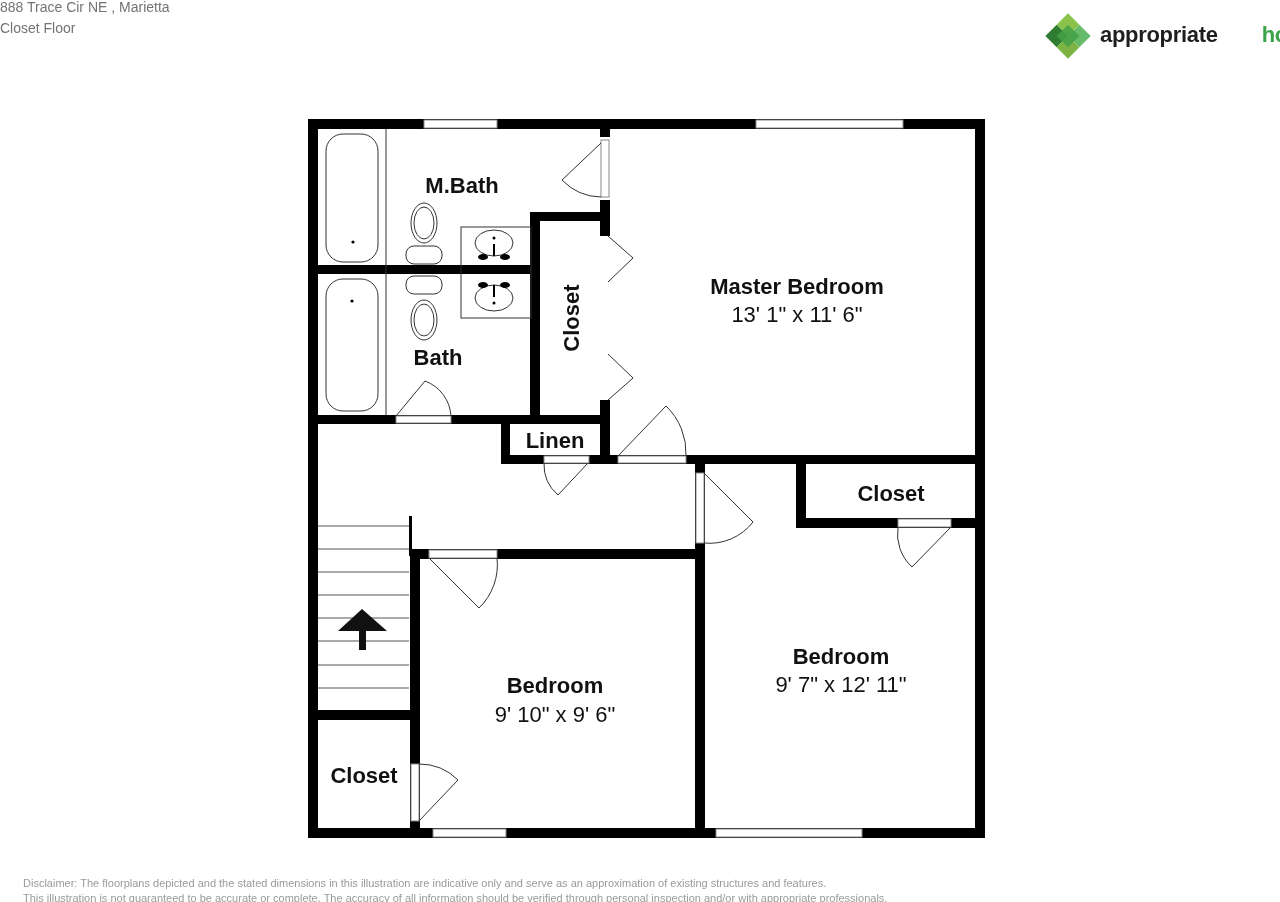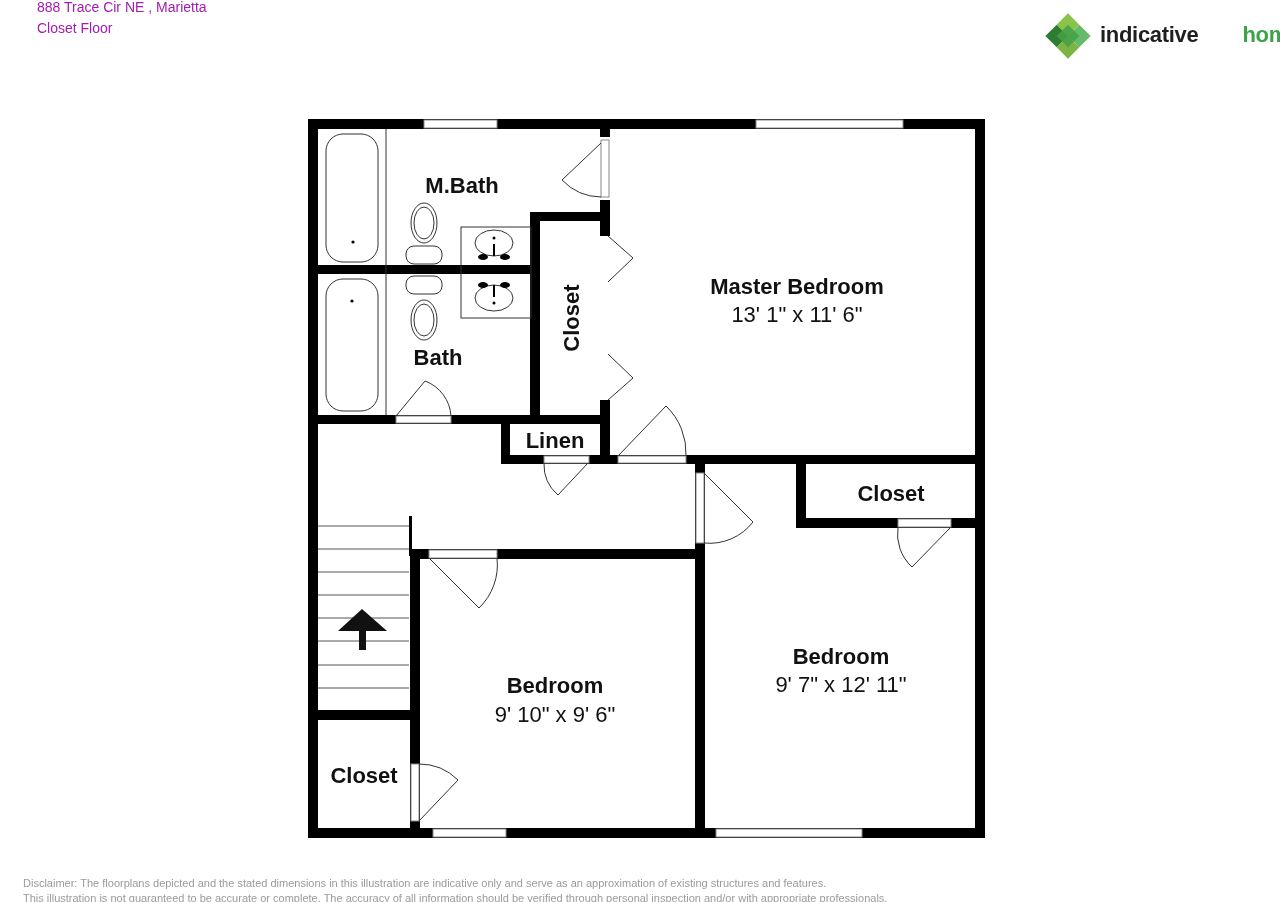--- a/index.html
+++ b/index.html
@@ -1,18 +1,18 @@
 <!DOCTYPE html>
 <html><head>
 <meta charset="utf-8">
 <style>
   html, body { margin: 0; padding: 0; background: #ffffff; }
   body { width: 1280px; height: 902px; position: relative; overflow: hidden;
          font-family: "Liberation Sans", sans-serif; color: #000; }
-  .hdr { position: absolute; left: 0; font-size: 14px; color: #a21caf; line-height: 1; margin-left: 37px; }
+  .hdr { position: absolute; left: 0; font-size: 14px; color: #737373; line-height: 1; }
   #addr { top: 0px; }
   #floor { top: 21px; }
   .logo { position: absolute; left: 1044px; top: 12px; width: 236px; height: 48px; }
   .logo-text { position: absolute; left: 56px; top: 10px; font-size: 22px; letter-spacing: -0.3px; white-space: nowrap; }
   .logo-text .a { color: #1f1f1f; font-weight: bold; }
   .logo-text .b { color: #3aa447; font-weight: bold; margin-left: 44px; }
   .disc { position: absolute; left: 23px; font-size: 11px; color: #9a9a9a; white-space: nowrap; }
   #disc1 { top: 877px; }
   #disc2 { top: 892px; }
   svg.plan { position: absolute; left: 0; top: 0; }
@@ -29,21 +29,21 @@
   <svg width="50" height="48" viewBox="0 0 50 48">
     <g transform="translate(24,24) rotate(45)">
       <rect x="-16" y="-16" width="16" height="16" fill="#8bc34a"></rect>
       <rect x="0" y="-16" width="16" height="16" fill="#66bb6a"></rect>
       <rect x="-16" y="0" width="16" height="16" fill="#2e7d32"></rect>
       <rect x="0" y="0" width="16" height="16" fill="#7cb342"></rect>
       <rect x="-8" y="-8" width="16" height="16" fill="#43a047" opacity="0.85"></rect>
     </g>
   </svg>
   <div class="logo-text">
-    <span class="a">indicative</span><span class="b">homes</span>
+    <span class="a">appropriate</span><span class="b">homes</span>
   </div>
 </div>
 
 <svg class="plan" width="1280" height="902" viewBox="0 0 1280 902">
 
   <g fill="#000">
 
     <rect x="308" y="119" width="677" height="10"></rect>
 
     <rect x="308" y="119" width="10" height="719"></rect>

